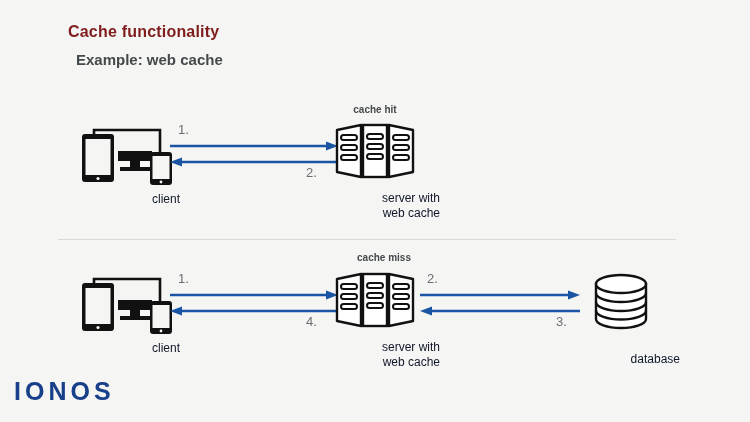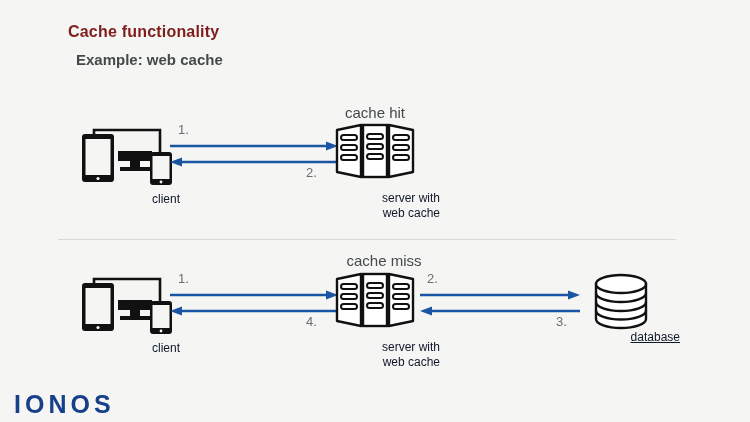--- a/index.html
+++ b/index.html
@@ -56,22 +56,22 @@
   .node-label {
     position: absolute;
     font-size: 12px;
     color: #0f172a;
     text-align: right;
     line-height: 1.25;
     white-space: pre-line;
   }
   .node-title {
     position: absolute;
-    font-size: 15px;
-    font-weight: normal;
+    font-size: 10px;
+    font-weight: bold;
     color: #44494c;
     text-align: center;
     white-space: nowrap;
   }
   .step-num {
     position: absolute;
     font-size: 13px;
     color: #6b6f72;
   }
 
@@ -82,21 +82,21 @@
 
   
   .arrows {
     position: absolute;
   }
 
   
   .logo {
     position: absolute;
     left: 14px;
-    top: 390px;
+    top: 377px;
     font-size: 25px;
     font-weight: bold;
     color: #173f8a;
     letter-spacing: 4px;
     font-family: "Liberation Sans", sans-serif;
     text-align: right;
   }
 </style>
 </head>
 <body>
@@ -232,17 +232,17 @@
 
       <path d="M6 12 L6 47 A25 9 0 0 0 56 47 L56 12 Z" fill="#ffffff" stroke="#111111" stroke-width="2.4"></path>
 
       <ellipse cx="31" cy="12" rx="25" ry="9" fill="#ffffff" stroke="#111111" stroke-width="2.4"></ellipse>
 
       <path d="M6 21 A25 9 0 0 0 56 21" fill="none" stroke="#111111" stroke-width="2.4"></path>
       <path d="M6 30 A25 9 0 0 0 56 30" fill="none" stroke="#111111" stroke-width="2.4"></path>
       <path d="M6 38.5 A25 9 0 0 0 56 38.5" fill="none" stroke="#111111" stroke-width="2.4"></path>
     </svg>
   </div>
-  <div class="node-label" style="left:560px; top:330px; width:120px;text-decoration:underline;">database</div>
+  <div class="node-label" style="left:560px; top:352px; width:120px;">database</div>
 
   <div class="logo">IONOS</div>
 
 </div>
 
 </body></html>

